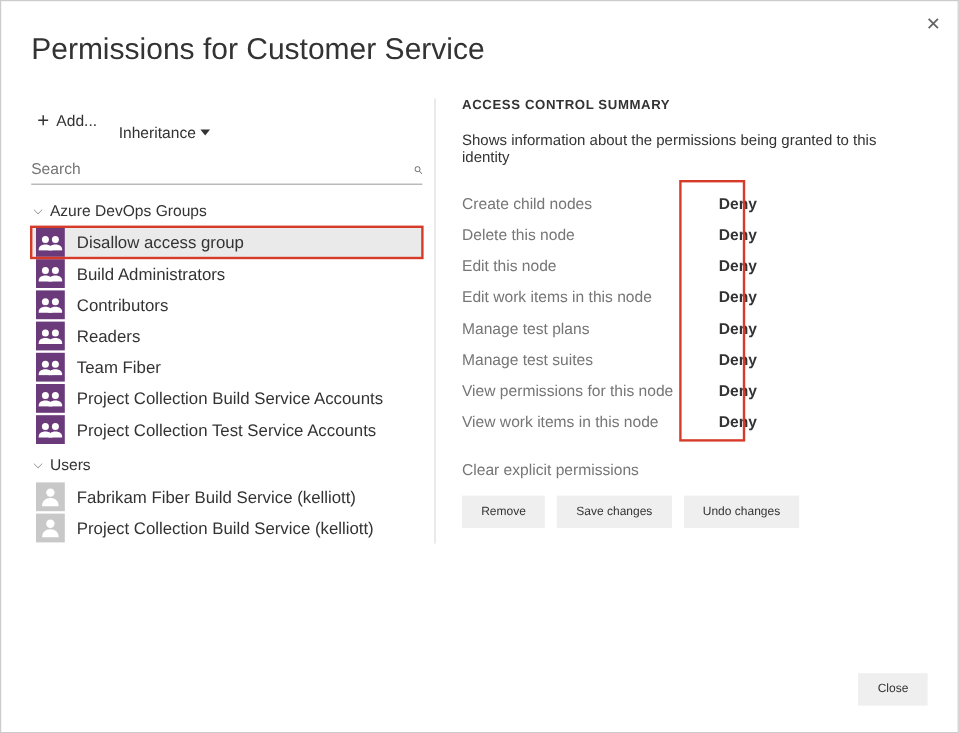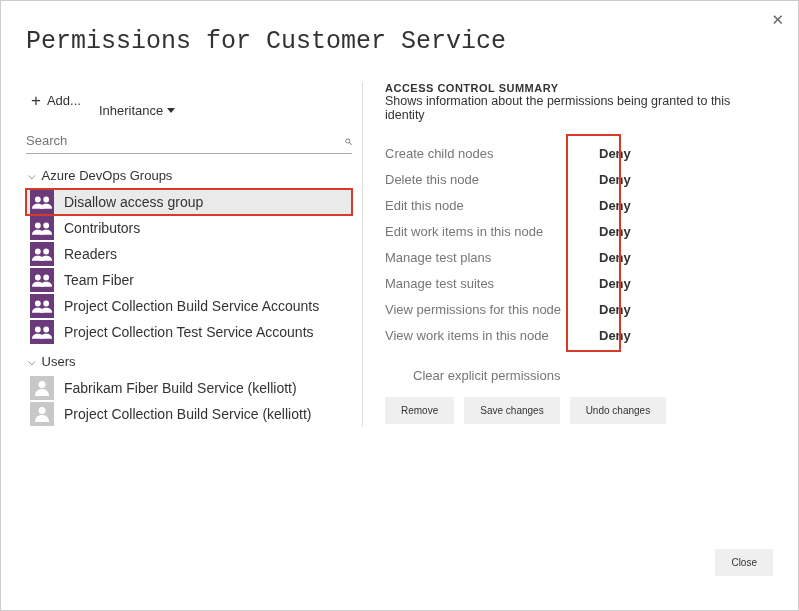--- a/index.html
+++ b/index.html
@@ -19,21 +19,20 @@
   right: 14px;
   font-size: 15px;
   color: #666;
   cursor: pointer;
 }
 .dialog-title {
   font-size: 25px;
   font-weight: 300;
   color: #333;
   margin: 26px 0 26px 25px;
-  font-family: Liberation Mono, monospace;
 }
 .content {
   display: flex;
   padding: 0 25px;
 }
 .left-panel {
   width: 337px;
   border-right: 1px solid #ddd;
   padding-right: 10px;
 }
@@ -135,21 +134,21 @@
 .users-header { margin-top: 3px; }
 .right-panel {
   flex: 1;
   padding-left: 22px;
 }
 .acs-title {
   font-size: 11px;
   font-weight: 700;
   letter-spacing: 0.5px;
   color: #333;
-  margin-bottom: 0;
+  margin-bottom: 16px;
 }
 .acs-sub {
   font-size: 12.5px;
   color: #333;
   margin-bottom: 18px;
 }
 .perm-table {
   position: relative;
 }
 .perm-row {
@@ -176,39 +175,38 @@
   top: -6px;
   width: 55px;
   height: 218px;
   pointer-events: none;
 }
 .clear-link {
   font-size: 13px;
   color: #767676;
   margin-top: 20px;
   cursor: pointer;
-  margin-left: 28px;
 }
 .action-buttons {
   display: flex;
   gap: 10px;
   margin-top: 14px;
 }
 .btn {
   background: #efefef;
   border: none;
   padding: 8px 16px;
   font-size: 10px;
   color: #333;
   cursor: pointer;
   font-family: inherit;
 }
 .close-btn-wrap {
   position: absolute;
-  bottom: 34px;
+  bottom: 22px;
   right: 25px;
 }
 </style>
 </head>
 <body>
 
 <div class="close-x">✕</div>
 
 <h1 class="dialog-title">Permissions for Customer Service</h1>
 
@@ -249,20 +247,31 @@
         </div>
         <div class="list-item">
           <div class="group-icon">
             <svg viewBox="0 0 24 16">
               <circle cx="7" cy="5" r="3.5" fill="#fff"></circle>
               <circle cx="17" cy="5" r="3.5" fill="#fff"></circle>
               <path d="M0 16c0-4 3-6 7-6s7 2 7 6" fill="#fff"></path>
               <path d="M10 16c0-4 3-6 7-6s7 2 7 6" fill="#fff"></path>
             </svg>
           </div>
+          <span class="item-label">Build Administrators</span>
+        </div>
+        <div class="list-item">
+          <div class="group-icon">
+            <svg viewBox="0 0 24 16">
+              <circle cx="7" cy="5" r="3.5" fill="#fff"></circle>
+              <circle cx="17" cy="5" r="3.5" fill="#fff"></circle>
+              <path d="M0 16c0-4 3-6 7-6s7 2 7 6" fill="#fff"></path>
+              <path d="M10 16c0-4 3-6 7-6s7 2 7 6" fill="#fff"></path>
+            </svg>
+          </div>
           <span class="item-label">Contributors</span>
         </div>
         <div class="list-item">
           <div class="group-icon">
             <svg viewBox="0 0 24 16">
               <circle cx="7" cy="5" r="3.5" fill="#fff"></circle>
               <circle cx="17" cy="5" r="3.5" fill="#fff"></circle>
               <path d="M0 16c0-4 3-6 7-6s7 2 7 6" fill="#fff"></path>
               <path d="M10 16c0-4 3-6 7-6s7 2 7 6" fill="#fff"></path>
             </svg>

